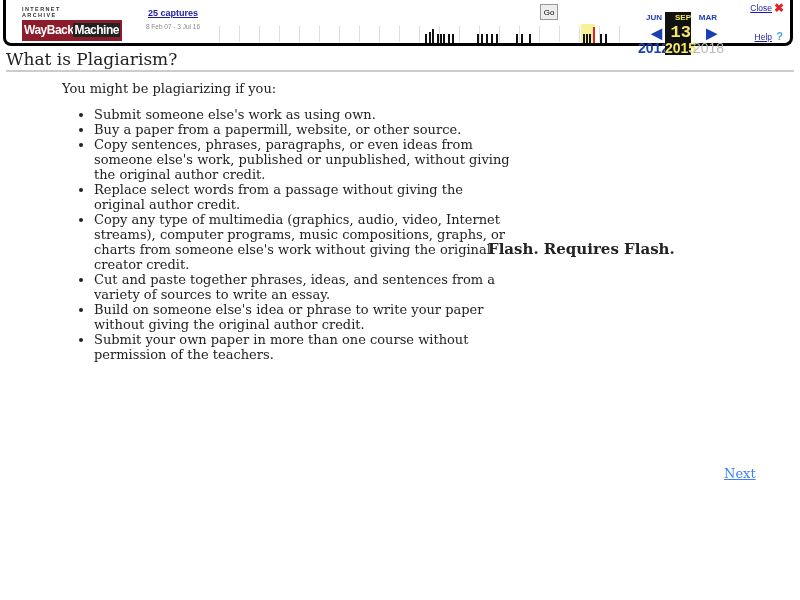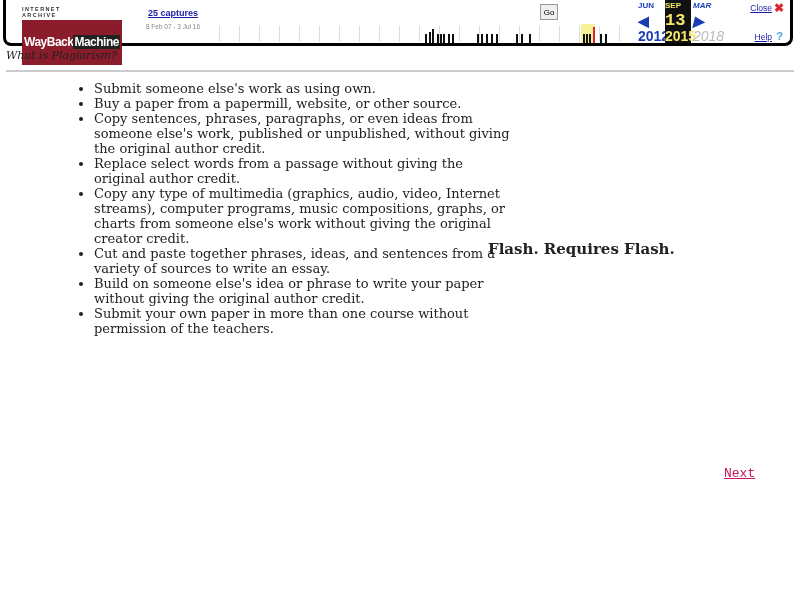--- a/index.html
+++ b/index.html
@@ -5,55 +5,55 @@
     html, body { margin:0; padding:0; background:#fff; }
     body { width:800px; height:600px; position:relative; overflow:hidden; font-family:"DejaVu Serif", serif; color:#222; }
     #wm-toolbar {
       position:absolute; left:3px; top:0; width:790px; height:46px;
       border:3px solid #000; border-top:none; border-radius:0 0 8px 8px;
       background:#fff; box-sizing:border-box; font-family:"Liberation Sans", sans-serif;
     }
     .wm-logo { position:absolute; left:16px; top:6px; width:74px; }
     .wm-logo .ia { font-size:5.5px; letter-spacing:1.4px; color:#333; font-weight:bold; }
     .wm-logo .wb { margin-top:2px; font-size:12px; font-weight:bold; letter-spacing:-0.5px; color:#fff;
-       background:#8a1c2b; display:inline-block; padding:16px 2px; line-height:13px; }
+       background:#8a1c2b; display:inline-block; padding:4px 2px; line-height:13px; }
     .wm-logo .wb span { color:#fff; background:#222; padding:0 1px; }
     .captures { position:absolute; left:136px; top:8px; width:62px; text-align:center; }
     .captures a { font-size:9px; color:#1a1aa6; text-decoration:underline; font-weight:bold; display:block; }
     .captures .range { font-size:6.5px; color:#888; margin-top:5px; }
     .url-input { position:absolute; left:216px; top:5px; width:315px; height:13px; border:1px solid #888;
        font-size:7.5px; font-family:"Liberation Sans", sans-serif; padding:0 2px; box-sizing:border-box; color:#222; background:#fff; }
     .go-btn { position:absolute; left:534px; top:4px; width:18px; height:16px; font-size:8px; border:1px solid #999;
        background:#eee; padding:0; font-family:"Liberation Sans", sans-serif; }
     .sparkline { position:absolute; left:205px; top:24px; width:410px; height:20px; }
     .sparkline .tick { position:absolute; top:2px; width:1px; height:16px; background:#ddd; }
     .sparkline .bar { position:absolute; bottom:1px; width:2px; background:#111; }
     .sparkline .hl { position:absolute; top:0; height:19px; background:#f7f29a; }
     .sparkline .red { position:absolute; bottom:1px; width:2px; height:16px; background:#e0232b; }
-    .cal { position:absolute; top:0; font-size:8px; font-weight:bold; text-align:left; }
+    .cal { position:absolute; top:12px; font-size:8px; font-weight:bold; text-align:right; }
     .cal.prev { left:632px; width:24px; color:#1a3fb5; }
     .cal.cur { left:659px; width:26px; background:#111; color:#f3e66a; height:43px; }
-    .cal.next { left:687px; width:24px; color:#1a3fb5;font-style:italic; }
+    .cal.next { left:687px; width:24px; color:#1a3fb5; }
     .cal .mon { margin-top:1px; height:10px; line-height:10px; }
     .cal .day { font-size:17px; height:20px; line-height:20px;font-family:Liberation Mono, monospace; }
     .cal .yr { font-size:14px; height:10px; line-height:10px; }
     .cal.next .yr { color:#bbb; font-weight:normal; }
     .arrow { font-size:14px; line-height:20px; height:20px; color:#1a3fb5; }
     .close-link { position:absolute; right:18px; top:3px; font-size:8.5px; color:#1a1aa6; text-decoration:underline; }
     .close-x { position:absolute; right:6px; top:1px; font-size:12px; color:#e0232b; font-weight:bold; }
     .help-link { position:absolute; right:18px; top:32px; font-size:8.5px; color:#1a1aa6; text-decoration:underline; }
     .help-q { position:absolute; right:7px; top:30px; font-size:11px; color:#4aa3d8; font-weight:bold; }
-    .page-title { position:absolute; left:6px; top:49px; font-size:11px; color:#222;font-style:italic; }
+    .page-title { position:absolute; left:6px; top:49px; font-size:17px; color:#222; }
     .hr { position:absolute; left:6px; top:70px; width:788px; height:2px; background:#ccc; }
     .content { position:absolute; left:62px; top:81px; width:450px; font-size:13px; line-height:15px; }
     .content p { margin:0 0 11px 0; }
     .content ul { margin:0; padding-left:32px; }
     .content li { margin:0; }
     .flash { position:absolute; left:488px; top:240px; font-size:15px;font-weight:bold; }
-    .next-link { position:absolute; left:724px; top:466px; font-size:13px; color:#be185d; text-decoration:underline;font-family:Liberation Mono, monospace; }
+    .next-link { position:absolute; left:724px; top:466px; font-size:13px; color:#3b82f6; text-decoration:underline; }
   </style>
 </head>
 <body>
 
 <div id="wm-toolbar">
   <div class="wm-logo">
     <div class="ia">INTERNET ARCHIVE</div>
     <div class="wb"><b>WayBack</b><span>Machine</span></div>
   </div>
   <div class="captures">
@@ -128,20 +128,21 @@
   <a class="close-link">Close</a>
   <span class="close-x">✖</span>
   <a class="help-link">Help</a>
   <span class="help-q">?</span>
 </div>
 
 <div class="page-title">What is Plagiarism?</div>
 <div class="hr"></div>
 
 <div class="content">
+  <p>You might be plagiarizing if you:</p>
   <ul>
     <li>Submit someone else's work as using own.</li>
     <li>Buy a paper from a papermill, website, or other source.</li>
     <li>Copy sentences, phrases, paragraphs, or even ideas from someone else's work, published or unpublished, without giving the original author credit.</li>
     <li>Replace select words from a passage without giving the original author credit.</li>
     <li>Copy any type of multimedia (graphics, audio, video, Internet streams), computer programs, music compositions, graphs, or charts from someone else's work without giving the original creator credit.</li>
     <li>Cut and paste together phrases, ideas, and sentences from a variety of sources to write an essay.</li>
     <li>Build on someone else's idea or phrase to write your paper without giving the original author credit.</li>
     <li>Submit your own paper in more than one course without permission of the teachers.</li>
   </ul>

